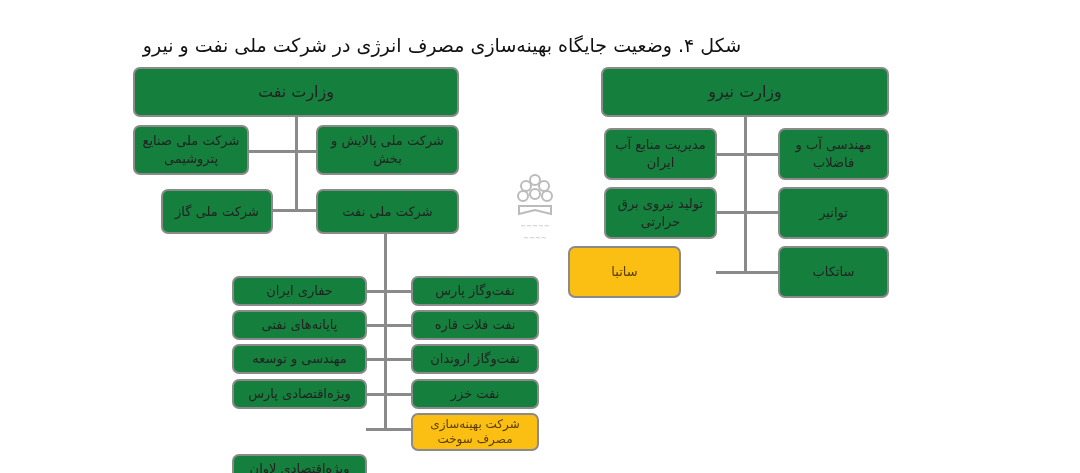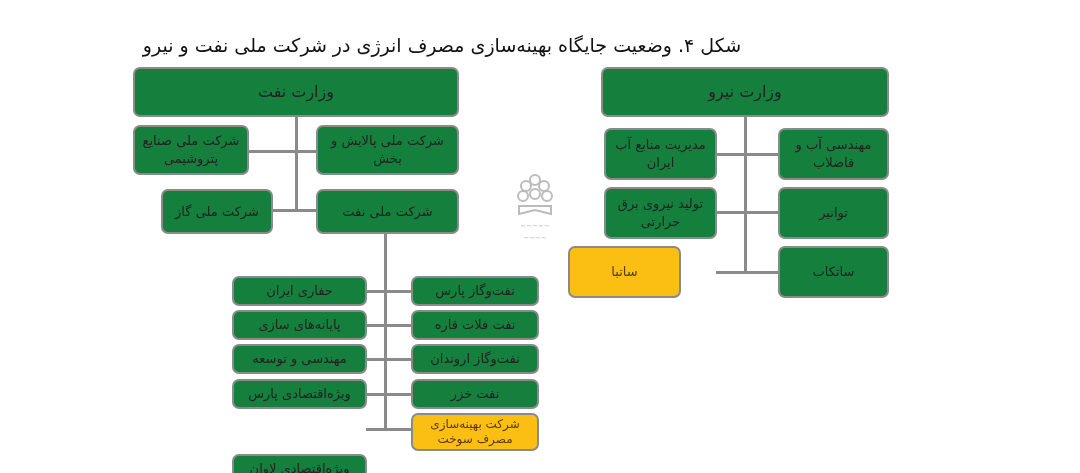--- a/index.html
+++ b/index.html
@@ -26,21 +26,21 @@
 <div class="box" style="left:316px;top:189px;width:143px;height:45px;">شرکت ملی نفت</div>
 
 <div class="ln" style="left:384px;top:234px;width:3px;height:195px;"></div>
 <div class="ln" style="left:366px;top:290px;width:46px;height:3px;"></div>
 <div class="ln" style="left:366px;top:324px;width:46px;height:3px;"></div>
 <div class="ln" style="left:366px;top:358px;width:46px;height:3px;"></div>
 <div class="ln" style="left:366px;top:393px;width:46px;height:3px;"></div>
 <div class="ln" style="left:366px;top:428px;width:46px;height:3px;"></div>
 
 <div class="box" style="left:232px;top:276px;width:135px;height:30px;">حفاری ایران</div>
-<div class="box" style="left:232px;top:310px;width:135px;height:30px;">پایانه‌های سازی</div>
+<div class="box" style="left:232px;top:310px;width:135px;height:30px;">پایانه‌های نفتی</div>
 <div class="box" style="left:232px;top:344px;width:135px;height:30px;">مهندسی و توسعه</div>
 <div class="box" style="left:232px;top:379px;width:135px;height:30px;">ویژه‌اقتصادی پارس</div>
 <div class="box" style="left:232px;top:414px;width:135px;height:30px;margin-top:40px;">ویژه‌اقتصادی لاوان</div>
 
 <div class="box" style="left:411px;top:276px;width:128px;height:30px;">نفت‌وگاز پارس</div>
 <div class="box" style="left:411px;top:310px;width:128px;height:30px;">نفت فلات قاره</div>
 <div class="box" style="left:411px;top:344px;width:128px;height:30px;">نفت‌وگاز اروندان</div>
 <div class="box" style="left:411px;top:379px;width:128px;height:30px;text-align:center;">نفت خزر</div>
 <div class="box hl" style="left:411px;top:413px;width:128px;height:38px;font-size:12px;line-height:15px;">شرکت بهینه‌سازی مصرف سوخت</div>
 

